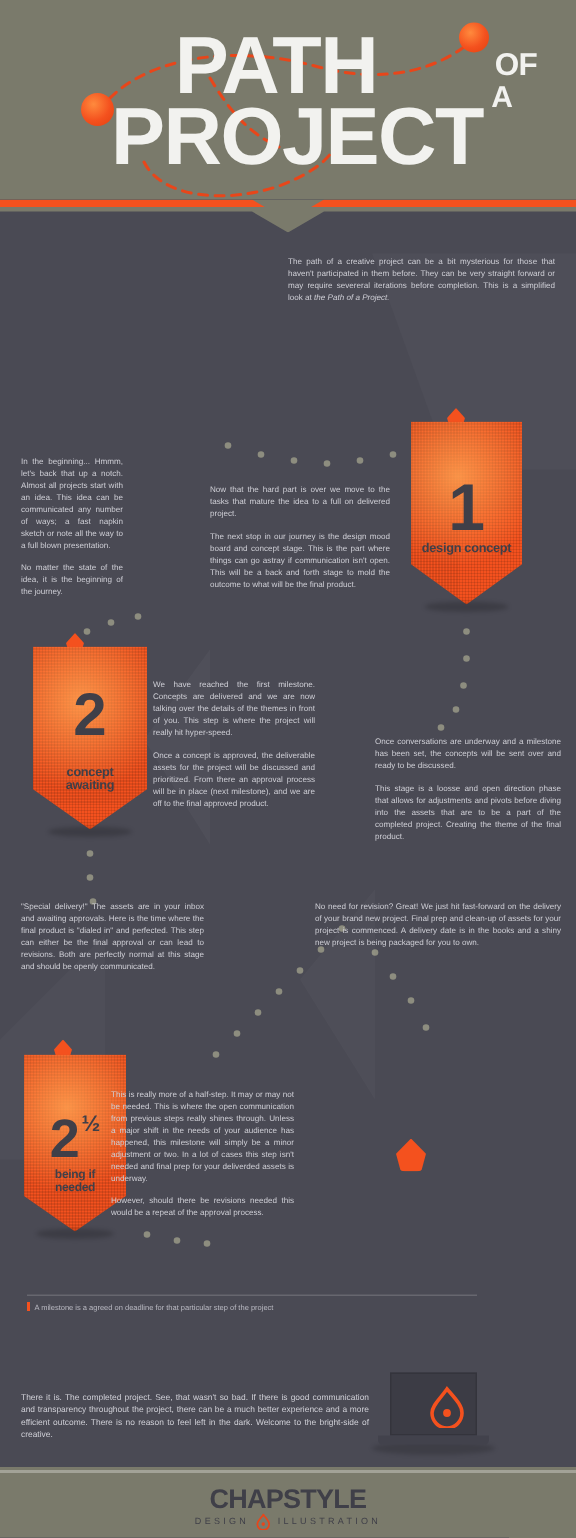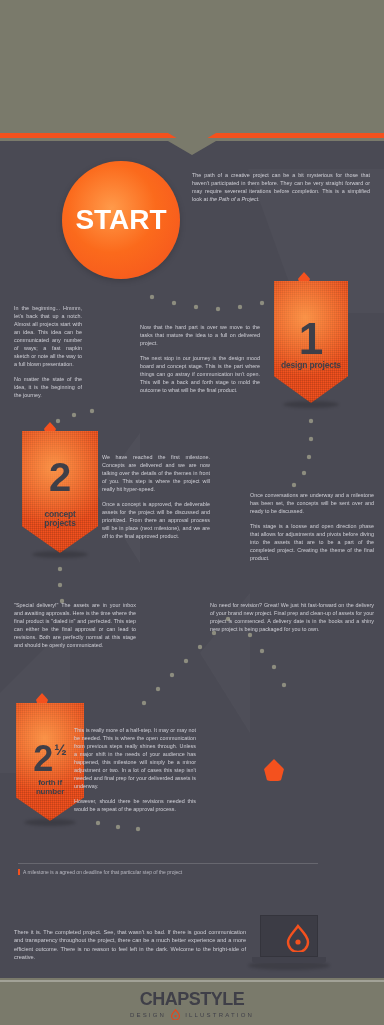--- a/index.html
+++ b/index.html
@@ -227,20 +227,35 @@
     margin-top: 1px;
   }
   .brand-drop { width: 11px; height: 11px; }
   .path-dot { fill: #8d8d7f; }
 </style>
 </head>
 <body>
 
 <div class="page">
 
+  <div class="header">
+    <svg class="hdr-dash" viewBox="0 0 384 140">
+      <path d="M66 74 C 90 40, 150 28, 210 44 C 260 58, 296 44, 316 26" fill="none" stroke="#e8461a" stroke-width="2" stroke-dasharray="6 5" stroke-linecap="round"></path>
+      <path d="M96 108 C 108 132, 150 136, 186 124 C 212 114, 222 104, 226 92" fill="none" stroke="#e8461a" stroke-width="2" stroke-dasharray="6 5" stroke-linecap="round"></path>
+      <path d="M140 52 C 152 72, 164 88, 186 98" fill="none" stroke="#e8461a" stroke-width="2" stroke-dasharray="6 5" stroke-linecap="round"></path>
+    </svg>
+    <div class="dot-big d1"></div>
+    <div class="dot-big d2"></div>
+    <div class="title-wrap">
+      <span class="t-line1">PATH</span>
+      <span class="t-of">OF</span>
+      <span class="t-a">A</span>
+      <span class="t-line2">PROJECT</span>
+    </div>
+  </div>
 
   <div class="panel">
 
     <div class="panel-notch"></div>
     <div class="panel-bar"></div>
 
     <svg class="path-svg" viewBox="0 0 384 845">
 
       <g>
         <circle class="path-dot" cx="152" cy="164" r="2.2"></circle>
@@ -293,52 +308,49 @@
         <circle class="path-dot" cx="118" cy="694" r="2.2"></circle>
         <circle class="path-dot" cx="138" cy="696" r="2.2"></circle>
       </g>
 
       <path d="M96 360 L140 300 L140 430 Z" fill="#ffffff" opacity="0.030"></path>
       <path d="M200 520 L250 460 L250 600 Z" fill="#ffffff" opacity="0.028"></path>
       <path d="M0 560 L70 490 L70 640 L0 640 Z" fill="#ffffff" opacity="0.022"></path>
       <path d="M248 36 L384 36 L384 180 L300 180 Z" fill="#ffffff" opacity="0.022"></path>
     </svg>
 
-    <div class="start-circle">
-      <span>START</span>
-    </div>
 
     <div class="tb tb-intro">
       <p><span>The path of a creative project can be a bit mysterious for those that haven't participated in them before. They can be very straight forward or may require severeral iterations before completion. This is a simplified look at</span>
          <span class="it">the Path of a Project.</span></p>
     </div>
 
     <div class="tb tb-left1">
       <p>In the beginning... Hmmm, let's back that up a notch. Almost all projects start with an idea. This idea can be communicated any number of ways; a fast napkin sketch or note all the way to a full blown presentation.</p>
       <p>No matter the state of the idea, it is the beginning of the journey.</p>
     </div>
 
     <div class="flame-tip f1-tip"></div>
     <div class="flame f1">
       <div class="num">1</div>
-      <div class="lbl">design projects</div>
+      <div class="lbl">design concept</div>
     </div>
     <div class="flame-shadow f1-sh"></div>
 
     <div class="tb tb-mid1">
       <p>Now that the hard part is over we move to the tasks that mature the idea to a full on delivered project.</p>
       <p>The next stop in our journey is the design mood board and concept stage. This is the part where things can go astray if communication isn't open. This will be a back and forth stage to mold the outcome to what will be the final product.</p>
     </div>
 
     <div class="flame-tip f2-tip"></div>
     <div class="flame f2">
       <div class="num">2</div>
       <div class="lbl">
         <span>concept</span><br>
-        <span>projects</span>
+        <span>awaiting</span>
       </div>
     </div>
     <div class="flame-shadow f2-sh"></div>
 
     <div class="tb tb-mid2">
       <p>We have reached the first milestone. Concepts are delivered and we are now talking over the details of the themes in front of you. This step is where the project will really hit hyper-speed.</p>
       <p>Once a concept is approved, the deliverable assets for the project will be discussed and prioritized. From there an approval process will be in place (next milestone), and we are off to the final approved product.</p>
     </div>
 
     <div class="tb tb-right1">
@@ -354,22 +366,22 @@
       <p>"Special delivery!" The assets are in your inbox and awaiting approvals. Here is the time where the final product is "dialed in" and perfected. This step can either be the final approval or can lead to revisions. Both are perfectly normal at this stage and should be openly communicated.</p>
     </div>
 
     <div class="flame-tip f25-tip"></div>
     <div class="flame f25">
       <div class="num">
         <span>2</span>
           <sup>½</sup>
       </div>
       <div class="lbl">
-        <span>forth if</span><br>
-        <span>number</span>
+        <span>being if</span><br>
+        <span>needed</span>
       </div>
     </div>
     <div class="flame-shadow f25-sh"></div>
 
     <div class="tb tb-mid3">
       <p>This is really more of a half-step. It may or may not be needed. This is where the open communication from previous steps really shines through. Unless a major shift in the needs of your audience has happened, this milestone will simply be a minor adjustment or two. In a lot of cases this step isn't needed and final prep for your deliverded assets is underway.</p>
       <p>However, should there be revisions needed this would be a repeat of the approval process.</p>
     </div>
 
     <div class="flame-tip fdone-tip"></div>

